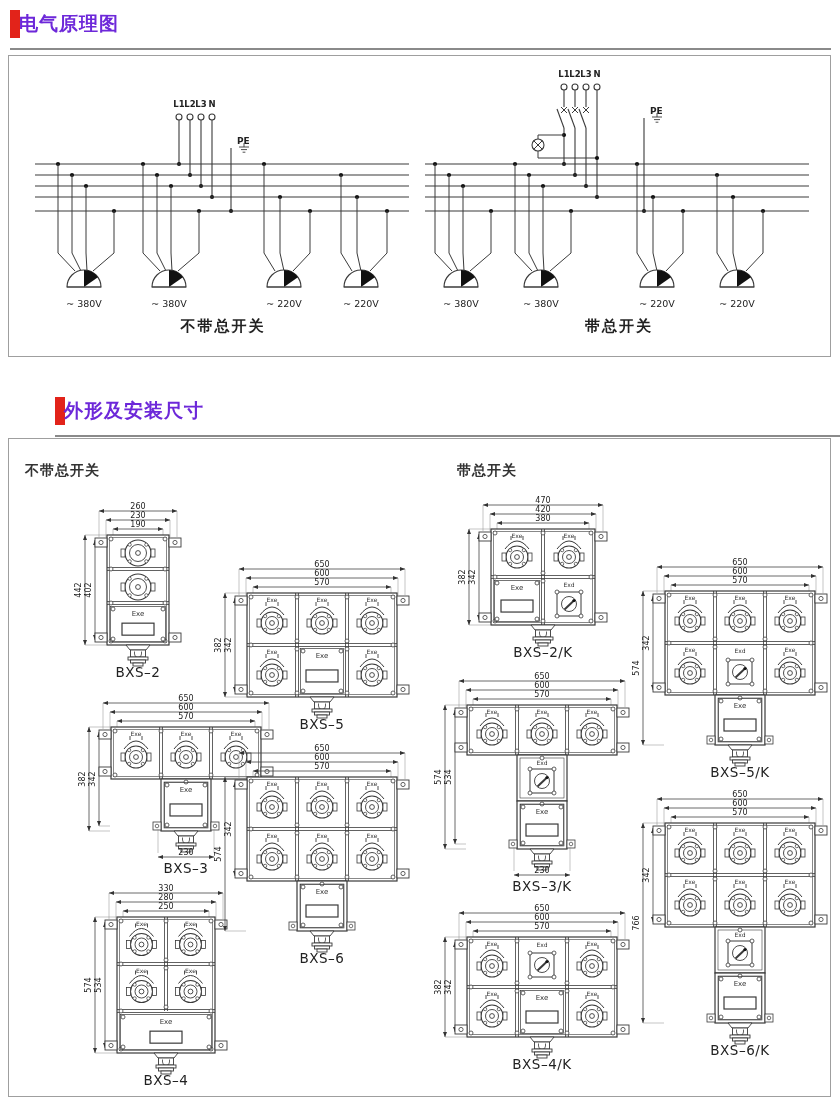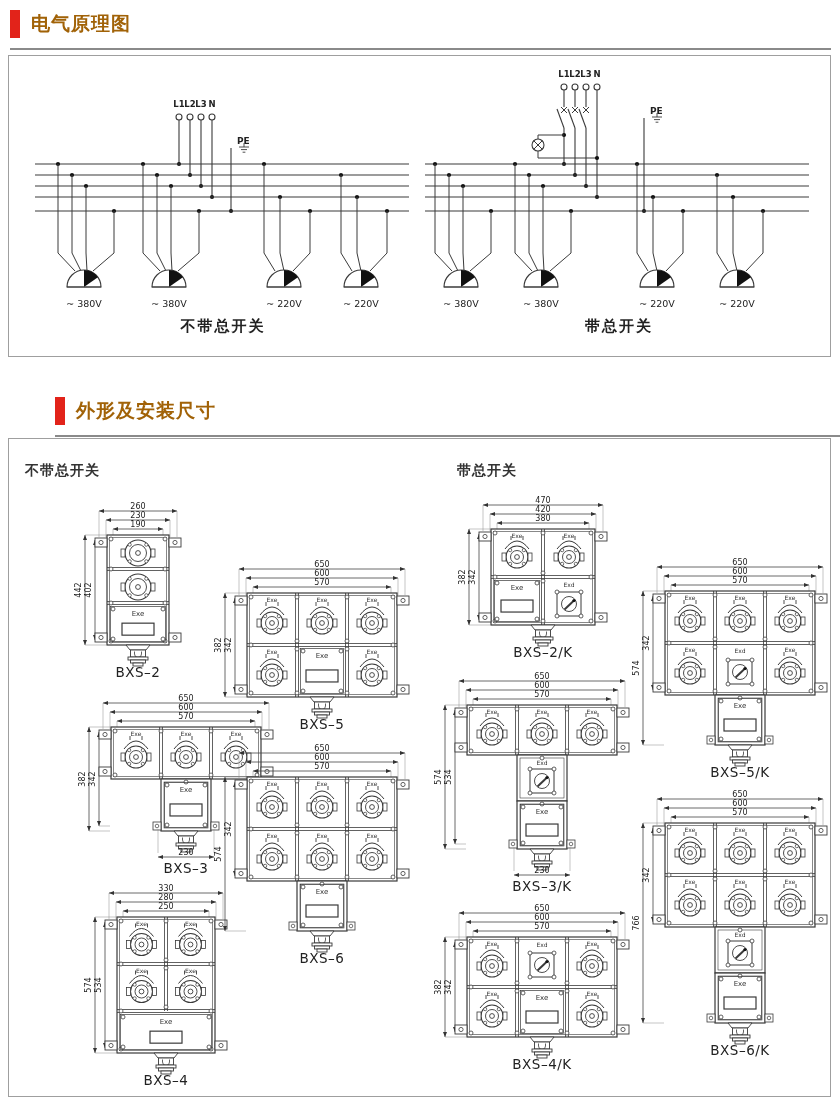--- a/index.html
+++ b/index.html
@@ -1,20 +1,20 @@
 <!DOCTYPE html>
 <html><head>
 <meta charset="utf-8">
 <style>
   html,body{margin:0;padding:0;background:#fff;}
   body{width:840px;height:1110px;position:relative;overflow:hidden;
        font-family:"Liberation Sans","DejaVu Sans",sans-serif;color:#333;}
   .sec-head{position:absolute;left:10px;width:821px;border-bottom:2px solid #8a8a8a;height:40px;}
   .sec-bar{position:absolute;left:0;top:2px;width:10px;height:28px;background:#e2231a;}
-  .sec-title{position:absolute;left:21px;top:3px;font-size:19px;font-weight:bold;color:#a16207;letter-spacing:1px;}
+  .sec-title{position:absolute;left:9px;top:3px;font-size:19px;font-weight:bold;color:#6d28d9;letter-spacing:1px;}
   .panel{position:absolute;border:1px solid #9f9f9f;background:#fff;}
   .group-label{position:absolute;font-size:14px;font-weight:bold;color:#333;letter-spacing:1px;}
   svg{position:absolute;overflow:visible;}
   svg text{font-family:"DejaVu Sans","Liberation Sans",sans-serif;}
 </style>
 </head>
 <body>
 
 <div class="sec-head" style="top:8px;">
   <div class="sec-bar"></div>

